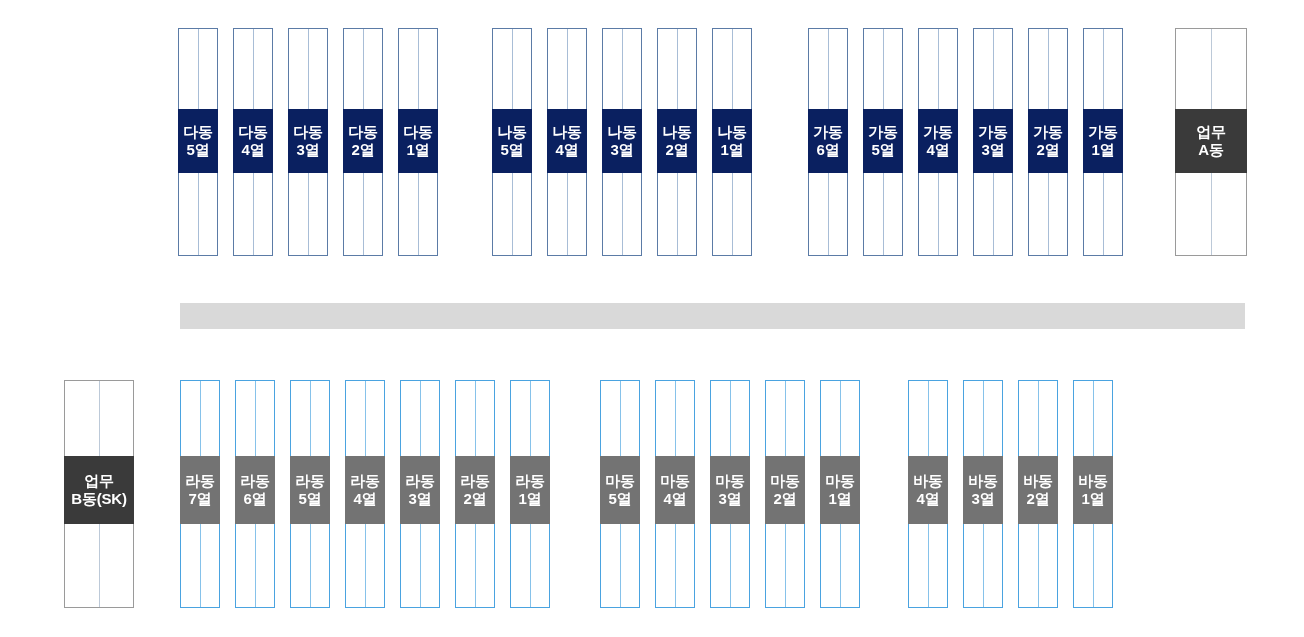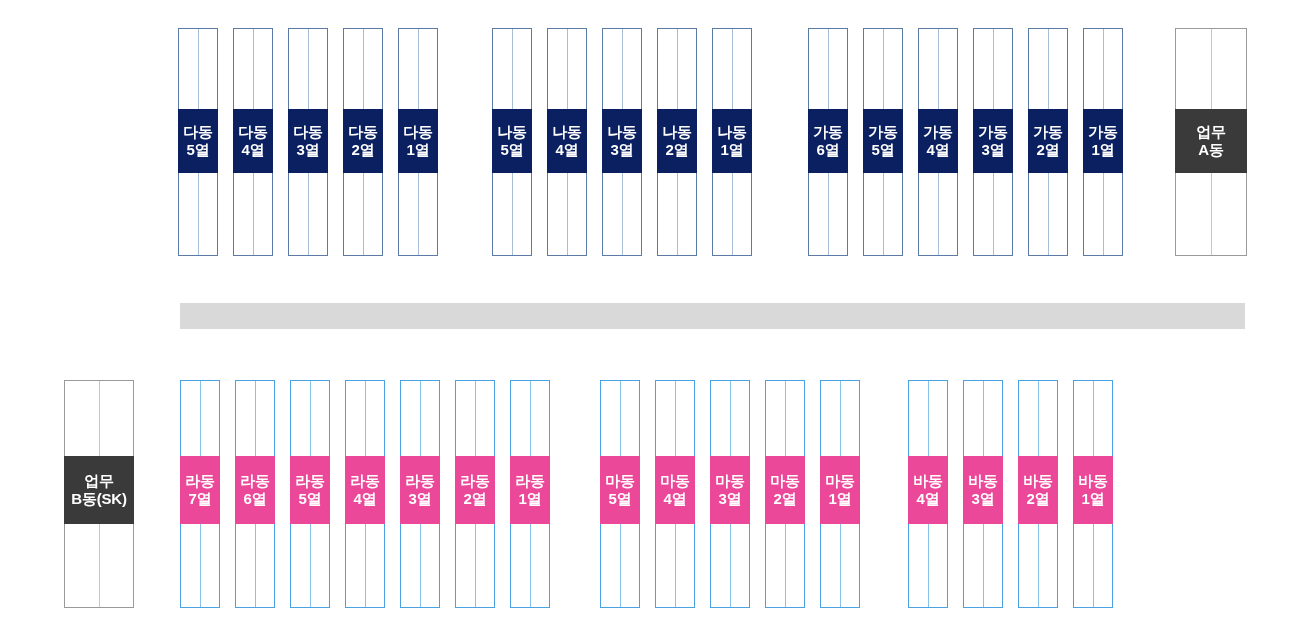--- a/index.html
+++ b/index.html
@@ -71,21 +71,21 @@
   }
 
   
   .strip.blue {
     border-color: #4aa3e0;
   }
   .strip.blue .divider {
     background: #86c2ea;
   }
   .strip.blue .tag {
-    background: #ec4899;
+    background: #737373;
     font-size: 15px;
   }
 
   
   .strip.office {
     border-color: #9a9a9a;
   }
   .strip.office .divider {
     background: #bcc9d8;
   }

